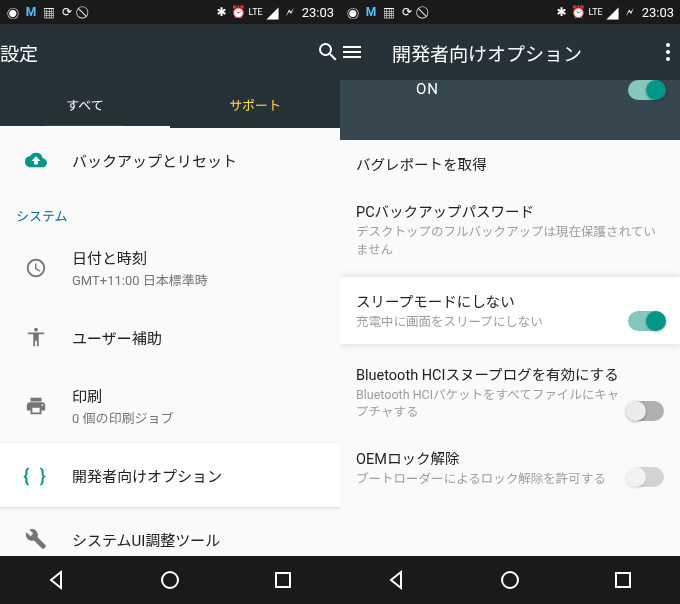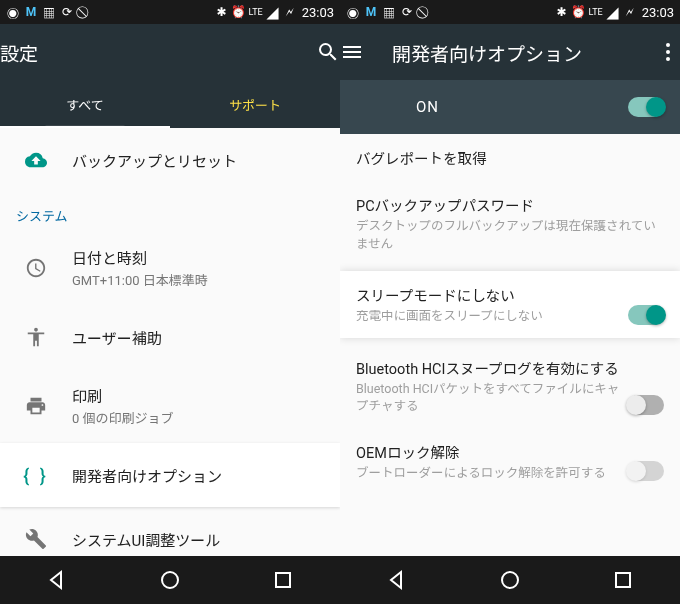--- a/index.html
+++ b/index.html
@@ -13,21 +13,21 @@
 .appbar{background:#263238;color:#fff;display:flex;align-items:center;height:56px;padding:0 0}
 .appbar-title{font-size:19px;flex:1}
 .appbar-icon{width:24px;height:24px;fill:#fff}
 .appbar-menu{width:24px;height:24px;display:flex;align-items:center;justify-content:center;margin-right:28px}
 .appbar-more{width:24px;height:24px;display:flex;flex-direction:column;align-items:center;justify-content:center;gap:3px}
 .dot{width:4px;height:4px;background:#fff;border-radius:50%}
 .tabs{display:flex;background:#263238;height:48px}
 .tab{flex:1;display:flex;align-items:center;justify-content:center;font-size:13px;color:#fde047;position:relative}
 .tab.active{color:#fff}
 .tab.active::after{content:"";position:absolute;bottom:0;left:0;right:0;height:2px;background:#fff}
-.toggle-row{background:#37474F;height:54px;display:flex;align-items:center;padding:0 16px 0 76px;color:#fff}
+.toggle-row{background:#37474F;height:60px;display:flex;padding:0 16px 0 76px;color:#fff}
 .toggle-row .label{flex:1;font-size:15px;letter-spacing:1px}
 .content{flex:1;background:#fafafa;overflow:hidden}
 .list-item{display:flex;align-items:center;padding:16px;min-height:64px}
 .list-item.highlight{background:#fff;box-shadow:0 1px 3px rgba(0,0,0,0.15)}
 .list-icon{width:40px;display:flex;justify-content:center;align-items:center;margin-right:16px}
 .list-icon svg{width:22px;height:22px}
 .list-text{flex:1;display:flex;flex-direction:column}
 .item-title{font-size:15px;color:#212121}
 .item-sub{font-size:13px;color:#757575;margin-top:2px}
 .section-header{padding:14px 16px 6px;font-size:13px;color:#0369a1}

